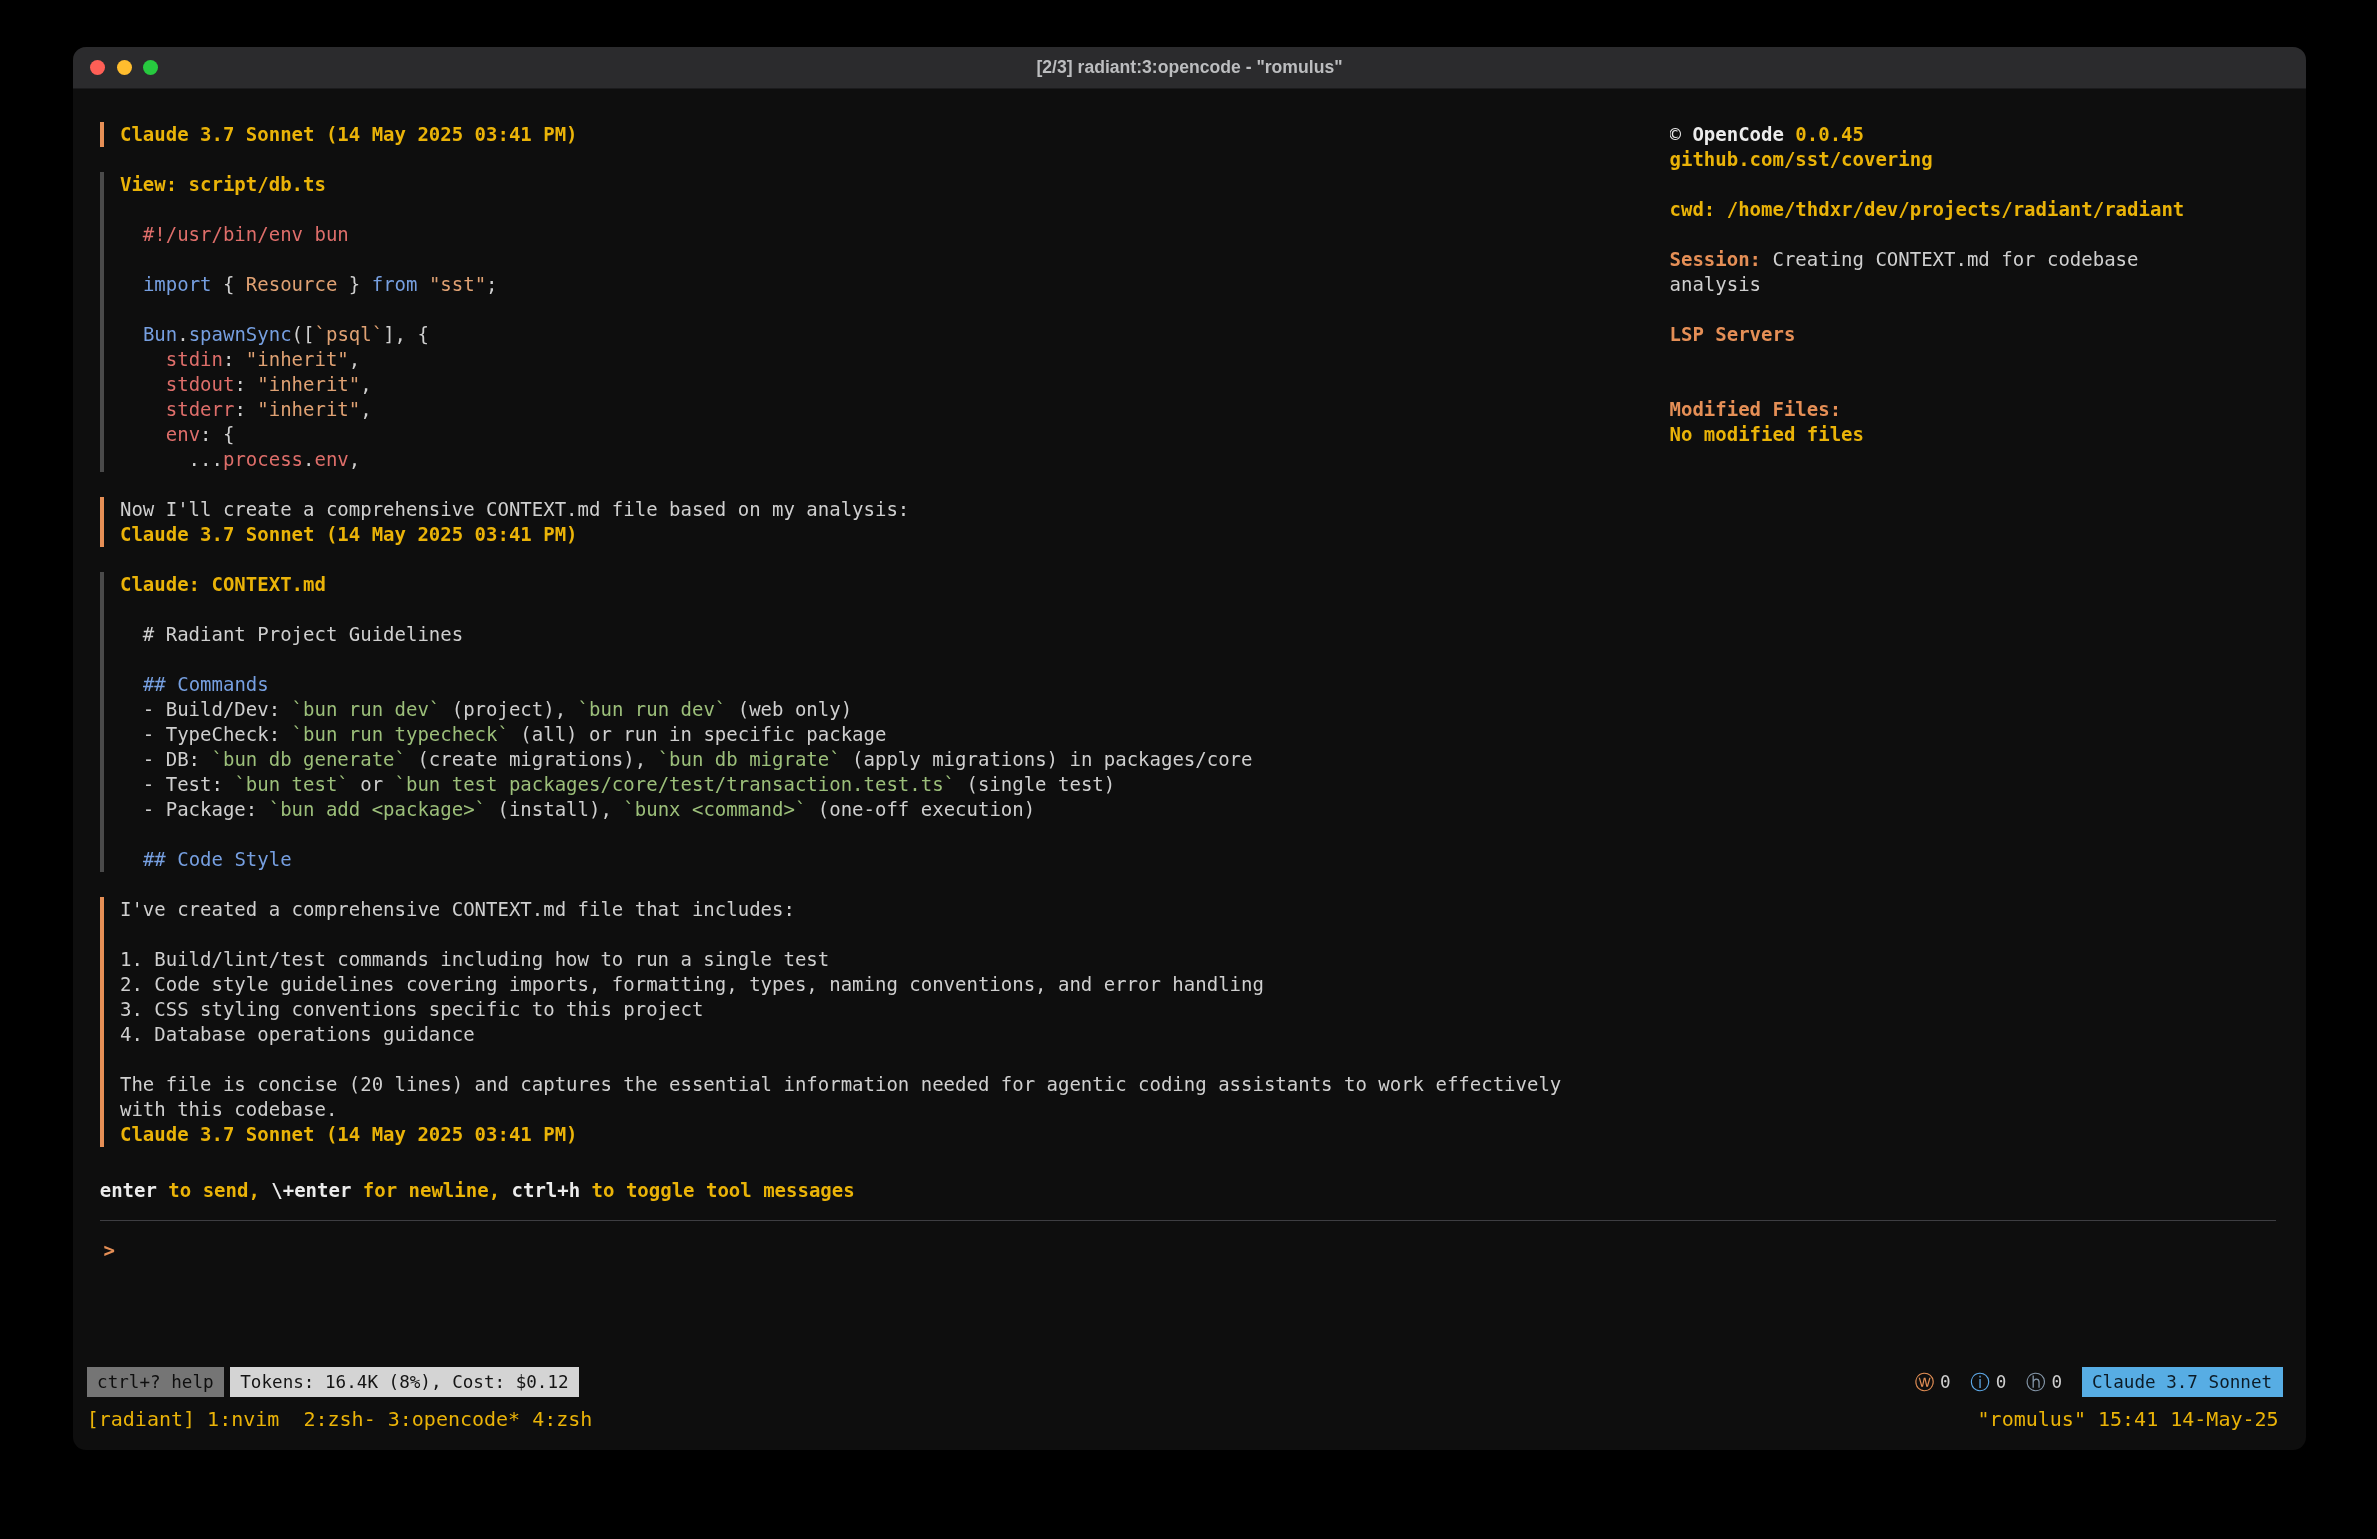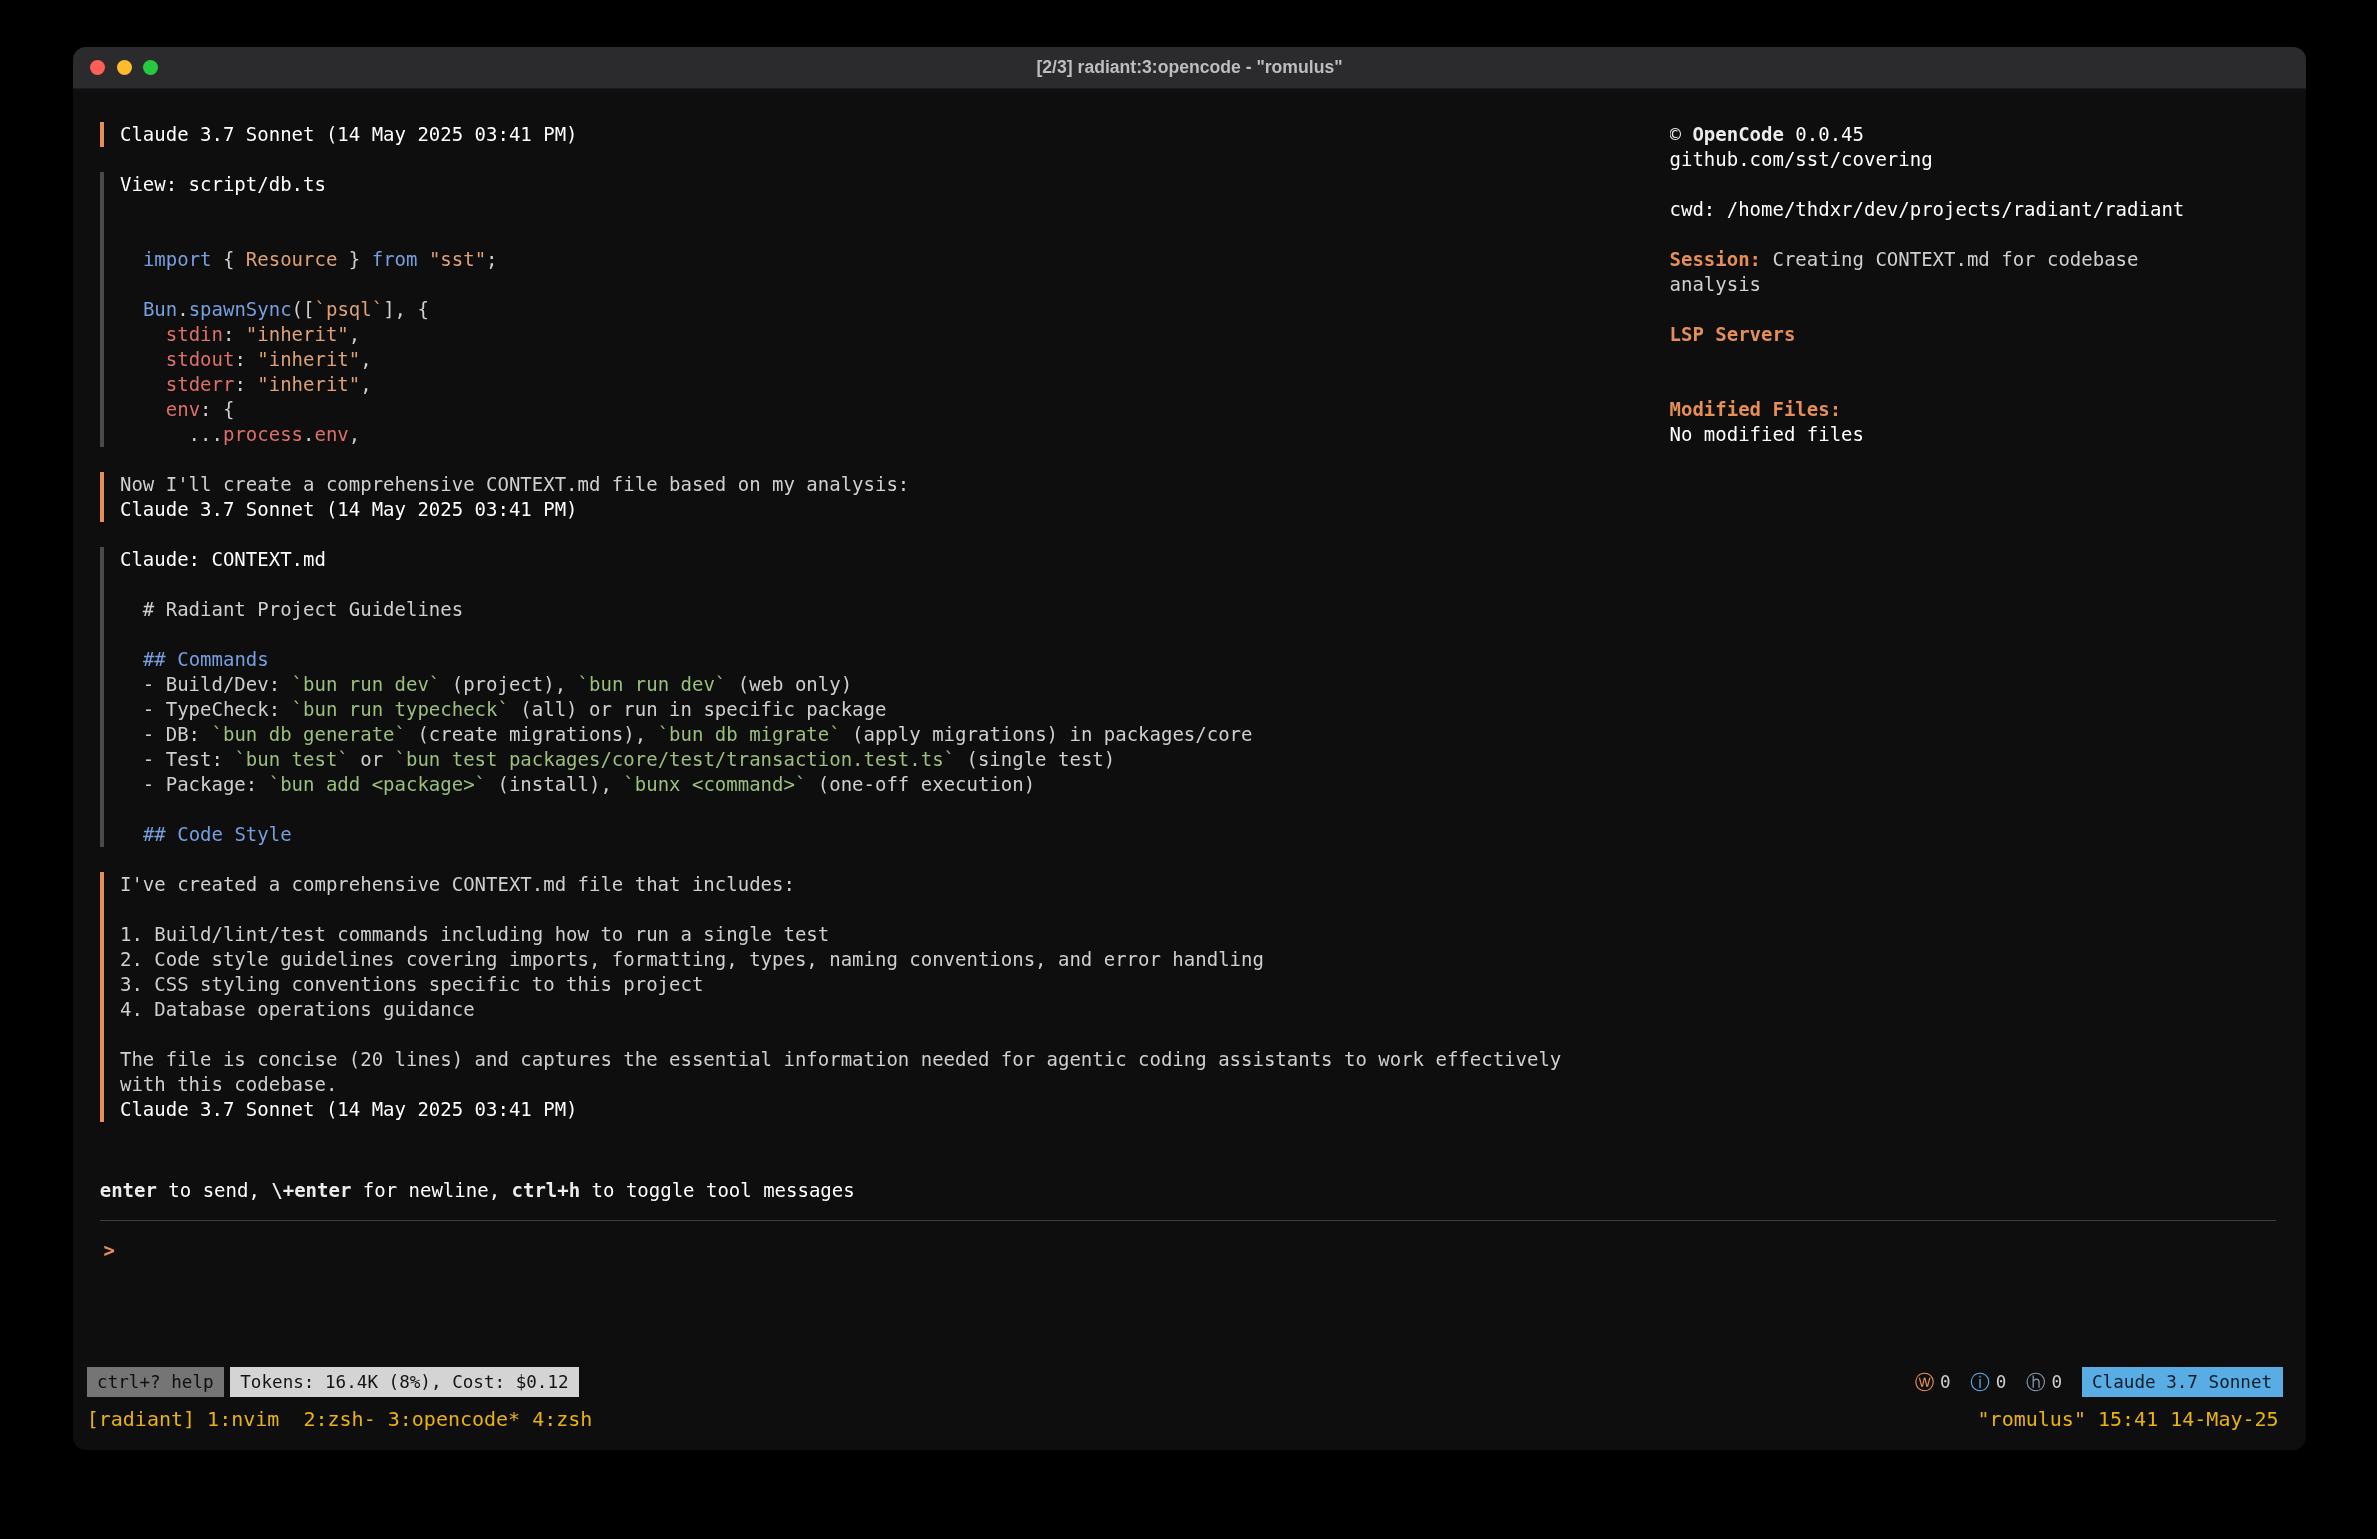--- a/index.html
+++ b/index.html
@@ -25,21 +25,21 @@
   .main { flex:1; min-height:0; display:flex; overflow:hidden; }
   .chat { flex:1; min-width:0; overflow:hidden; }
   .sidebar { width:613px; flex:none; overflow:hidden; }
   .block { margin-left:13px; margin-bottom:25px; border-left:4.6px solid #4a4a4a; padding-left:16.3px; }
   .block.orange { border-left-color:#e58f56; }
   .block.gray { border-left-color:#4a4a4a; }
   .line { white-space:pre; min-height:25px; overflow:hidden; }
   
   .c-fg { color:#cfcfcf; }
   .c-bright { color:#ececec; }
-  .c-dim { color:#ffffff; }
+  .c-dim { color:#eab308;font-weight:bold; }
   .c-orange { color:#e58f56; }
   .c-red { color:#de6e6a; }
   .c-peach { color:#dfa173; }
   .c-blue { color:#769fe0; }
   .c-green { color:#9cbf7a; }
   .bold { font-weight:bold; }
   
   .help { margin-left:13px; margin-bottom:17px; white-space:pre; }
   .input { flex:none; margin-left:13px; margin-right:6.5px; border-top:1.3px solid #3e3e42;
            height:141px; padding:17px 0 0 3.9px; }
@@ -76,20 +76,21 @@
 
     <div class="term">
       <div class="main">
         <div class="chat">
             <div class="block orange">
               <div class="line"><span class="c-dim">Claude 3.7 Sonnet (14 May 2025 03:41 PM)</span></div>
             </div>
             <div class="block gray">
               <div class="line"><span class="c-dim">View: script/db.ts</span></div>
               <div class="line">&nbsp;</div>
+              <div class="line"><span class="c-red">  #!/usr/bin/env bun</span></div>
               <div class="line">&nbsp;</div>
               <div class="line"><span class="c-fg">  </span><span class="c-blue">import</span><span class="c-fg"> { </span><span class="c-peach">Resource</span><span class="c-fg"> } </span><span class="c-blue">from</span><span class="c-fg"> </span><span class="c-peach">"sst"</span><span class="c-fg">;</span></div>
               <div class="line">&nbsp;</div>
               <div class="line"><span class="c-fg">  </span><span class="c-blue">Bun</span><span class="c-fg">.</span><span class="c-blue">spawnSync</span><span class="c-fg">([</span><span class="c-peach">`psql`</span><span class="c-fg">], {</span></div>
               <div class="line"><span class="c-fg">    </span><span class="c-red">stdin</span><span class="c-fg">: </span><span class="c-peach">"inherit"</span><span class="c-fg">,</span></div>
               <div class="line"><span class="c-fg">    </span><span class="c-red">stdout</span><span class="c-fg">: </span><span class="c-peach">"inherit"</span><span class="c-fg">,</span></div>
               <div class="line"><span class="c-fg">    </span><span class="c-red">stderr</span><span class="c-fg">: </span><span class="c-peach">"inherit"</span><span class="c-fg">,</span></div>
               <div class="line"><span class="c-fg">    </span><span class="c-red">env</span><span class="c-fg">: {</span></div>
               <div class="line"><span class="c-fg">      ...</span><span class="c-red">process</span><span class="c-fg">.</span><span class="c-red">env</span><span class="c-fg">,</span></div>
             </div>

